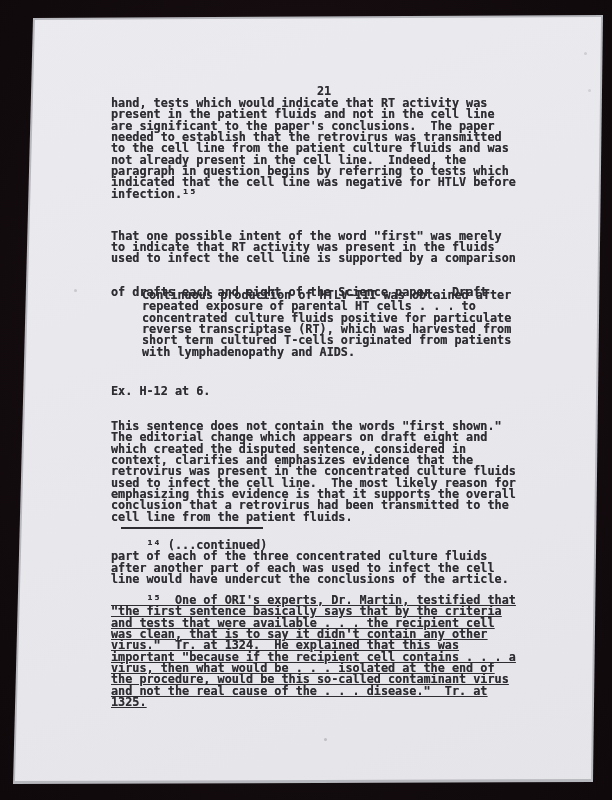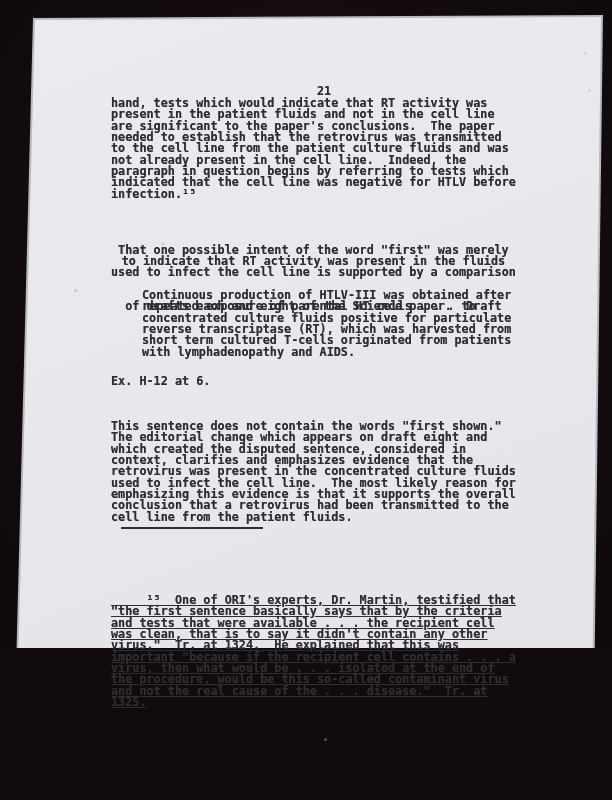--- a/index.html
+++ b/index.html
@@ -2,21 +2,21 @@
 <html><head>
 <meta charset="utf-8">
 <style>
   html,body{margin:0;padding:0;}
   body{
     width:612px;height:800px;overflow:hidden;
     background:#120b0d;
     font-family:"DejaVu Sans Mono","Liberation Mono",monospace;
   }
   .stage{
-    position:relative;width:612px;height:648px;
+    position:relative;width:612px;height:800px;
     background:radial-gradient(ellipse at 50% 45%, #1b1214 0%, #140c0e 55%, #0f090b 100%);
   }
   .page-edge{
     position:absolute;inset:0;
     clip-path:polygon(33px 18px, 603px 15px, 593px 782px, 13px 784px);
     background:#b8b8bf;
   }
   .page{
     position:absolute;inset:0;
     clip-path:polygon(35px 20px, 601px 17px, 591px 779px, 15px 781px);
@@ -57,48 +57,52 @@
   <div class="txt" style="left:111px;top:98px;">hand, tests which would indicate that RT activity was
 present in the patient fluids and not in the cell line
 are significant to the paper's conclusions.  The paper
 needed to establish that the retrovirus was transmitted
 to the cell line from the patient culture fluids and was
 not already present in the cell line.  Indeed, the
 paragraph in question begins by referring to tests which
 indicated that the cell line was negative for HTLV before
 infection.¹⁵</div>
 
-  <div class="txt" style="left:111px;top:222px;text-align:center;">
+  <div class="txt" style="left:111px;top:208px;">
     <div>That one possible intent of the word "first" was merely
 to indicate that RT activity was present in the fluids
 used to infect the cell line is supported by a comparison</div>
     <div><span>of drafts each and eight of the </span><span class="u">Science</span><span> paper.  Draft</span></div>
   </div>
 
   <div class="txt" style="left:142px;top:290px;">Continuous production of HTLV-III was obtained after
 repeated exposure of parental HT cells . . . to
 concentrated culture fluids positive for particulate
 reverse transcriptase (RT), which was harvested from
 short term cultured T-cells originated from patients
 with lymphadenopathy and AIDS.</div>
 
-  <div class="txt" style="left:111px;top:376px;">Ex. H-12 at 6.</div>
+  <div class="txt" style="left:111px;top:386px;">Ex. H-12 at 6.</div>
 
   <div class="txt" style="left:111px;top:421px;">This sentence does not contain the words "first shown."
 The editorial change which appears on draft eight and
 which created the disputed sentence, considered in
 context, clarifies and emphasizes evidence that the
 retrovirus was present in the concentrated culture fluids
 used to infect the cell line.  The most likely reason for
 emphasizing this evidence is that it supports the overall
 conclusion that a retrovirus had been transmitted to the
 cell line from the patient fluids.</div>
 
   <div class="sep"></div>
 
+  <div class="txt" style="left:111px;top:540px;">     ¹⁴ (...continued)
+part of each of the three concentrated culture fluids
+after another part of each was used to infect the cell
+line would have undercut the conclusions of the article.</div>
 
   <div class="txt" style="left:111px;top:595px;text-decoration:underline;">     ¹⁵  One of ORI's experts, Dr. Martin, testified that
 "the first sentence basically says that by the criteria
 and tests that were available . . . the recipient cell
 was clean, that is to say it didn't contain any other
 virus."  Tr. at 1324.  He explained that this was
 important "because if the recipient cell contains . . . a
 virus, then what would be . . . isolated at the end of
 the procedure, would be this so-called contaminant virus
 and not the real cause of the . . . disease."  Tr. at

